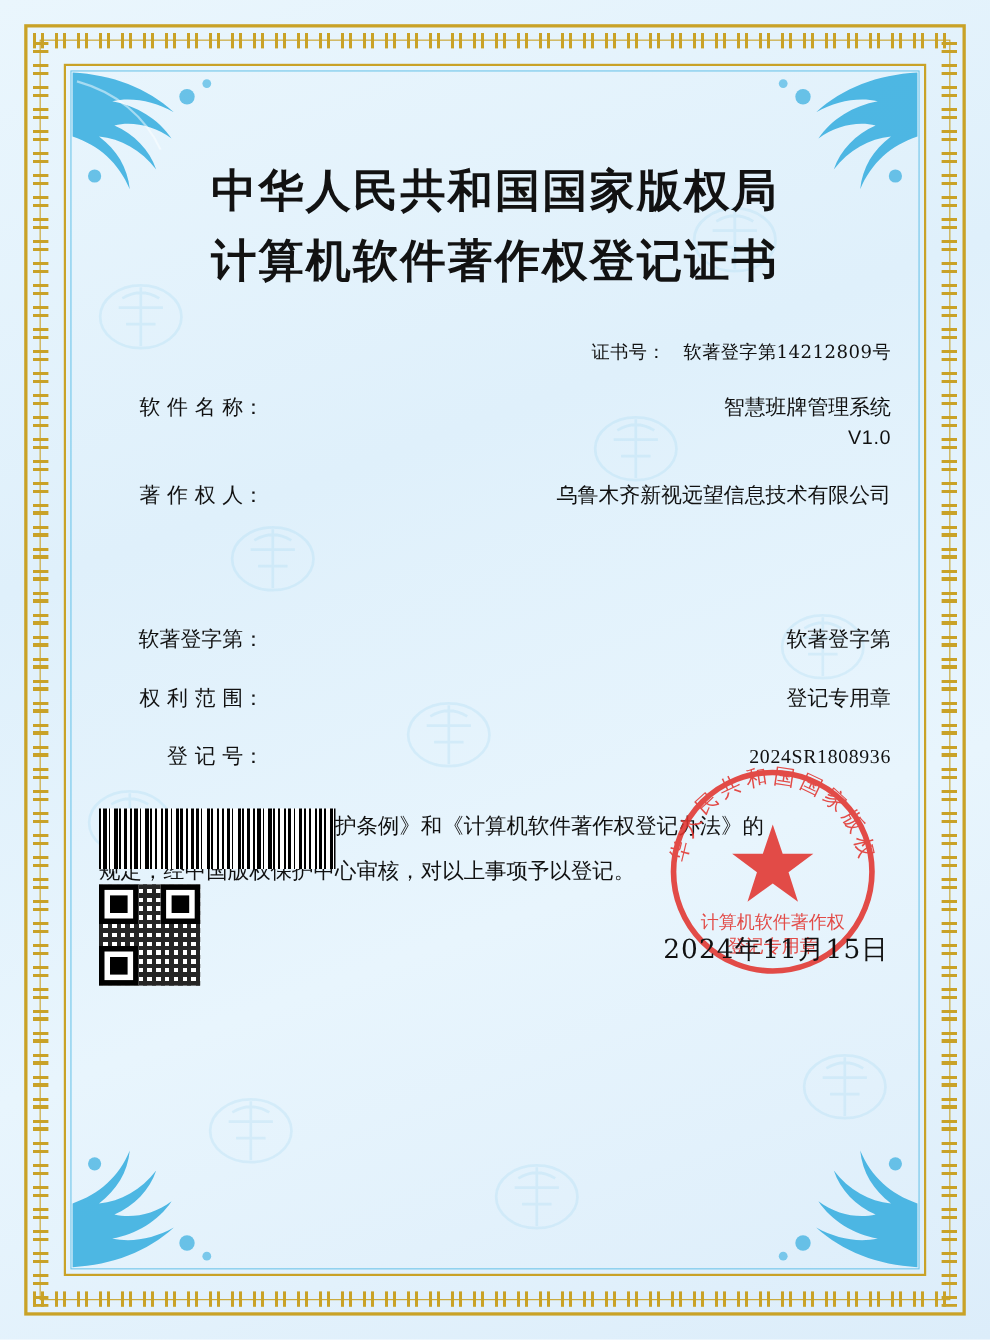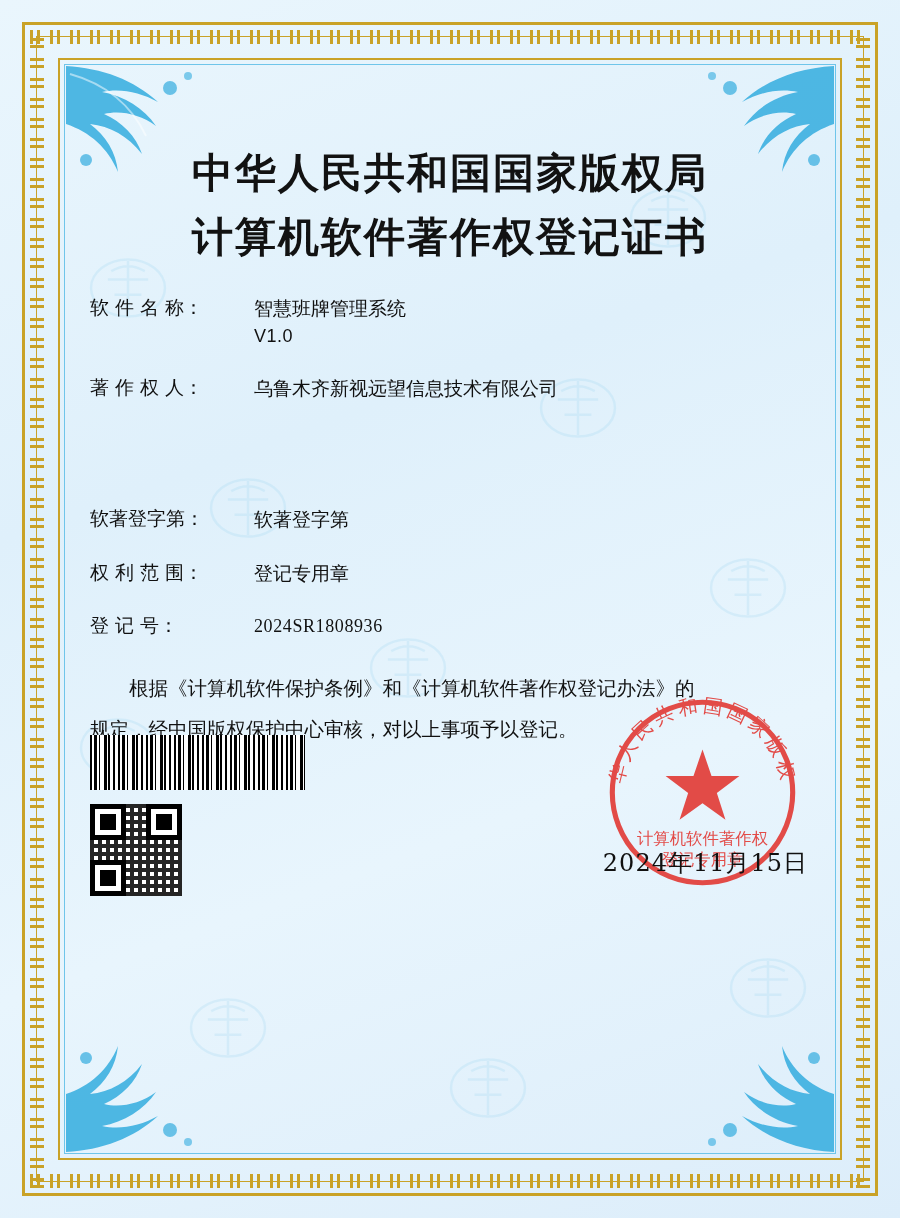--- a/index.html
+++ b/index.html
@@ -120,20 +120,21 @@
     font-size: 16.5px;
     color: #111;
     letter-spacing: .4px;
   }
   .cert-no .cn-label { margin-right: 16px; }
 
   .fields {
     margin-top: 26px;
     font-family: "DejaVu Serif", "Liberation Serif", serif;
     color: #111;
+    text-align: right;
   }
   .field-row {
     display: flex;
     align-items: flex-start;
     margin-bottom: 26px;
     font-size: 19px;
   }
   .field-label {
     width: 150px;
     flex: 0 0 150px;
@@ -338,20 +339,23 @@
     </svg>
   </div>
 
   <div class="content">
 
     <div class="title-block">
       <div class="title-line">中华人民共和国国家版权局</div>
       <div class="title-line">计算机软件著作权登记证书</div>
     </div>
 
+    <div class="cert-no">
+      <span class="cn-label">证书号：</span><span class="cn-value">软著登字第14212809号</span>
+    </div>
 
     <div class="fields">
 
       <div class="field-row">
         <div class="field-label">软 件 名 称：</div>
         <div class="field-value">
           <span>智慧班牌管理系统</span>
           <span class="sub">V1.0</span>
         </div>
       </div>

